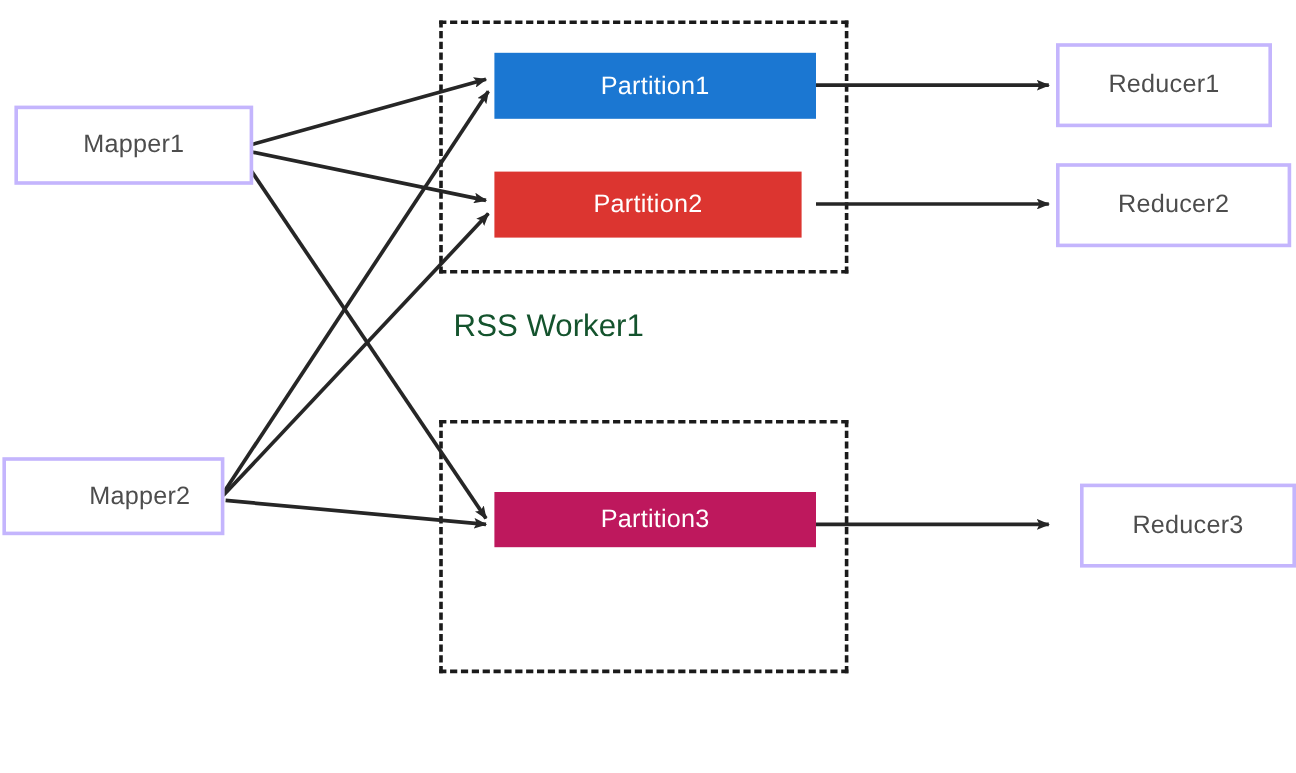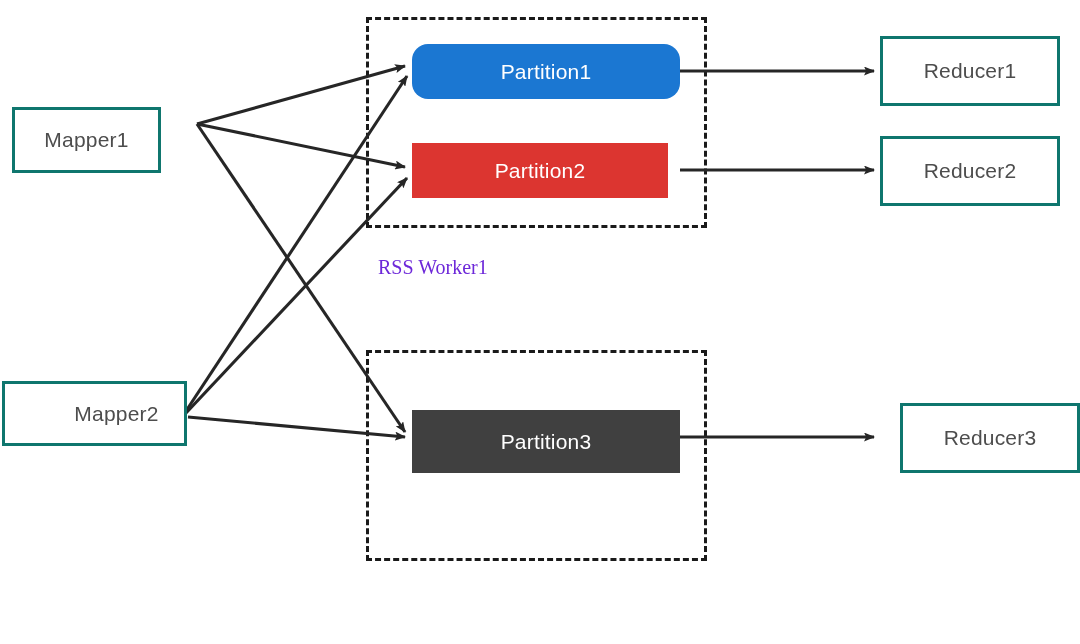--- a/index.html
+++ b/index.html
@@ -18,21 +18,21 @@
   svg.layer {
     position: absolute;
     left: 0;
     top: 0;
     width: 1080px;
     height: 644px;
   }
   .node-box {
     position: absolute;
     box-sizing: border-box;
-    border: 3px solid #0f766e;
+    border: 3px solid #c4b5fd;
     background: #ffffff;
     display: flex;
     align-items: center;
     justify-content: center;
     color: #4d4d4d;
     font-size: 21px;
     letter-spacing: 0.2px;
   }
   .partition-box {
     position: absolute;
@@ -45,24 +45,23 @@
     letter-spacing: 0.2px;
   }
   .worker-frame {
     position: absolute;
     box-sizing: border-box;
     border: 3px dashed #1a1a1a;
     background: transparent;
   }
   .worker-label {
     position: absolute;
-    color: #6d28d9;
-    font-size: 20px;
+    color: #14532d;
+    font-size: 26px;
     white-space: nowrap;
-    font-family: Liberation Serif, serif;
   }
 </style>
 </head>
 <body>
 
 <div id="canvas">
 
   <div class="worker-frame" style="left:366px; top:17px; width:341px; height:211px;"></div>
   <div class="worker-frame" style="left:366px; top:350px; width:341px; height:211px;"></div>
 
@@ -78,41 +77,41 @@
       <line x1="197" y1="124" x2="405" y2="432"></line>
       <line x1="186" y1="411" x2="407" y2="76"></line>
       <line x1="186" y1="413" x2="407" y2="178"></line>
       <line x1="188" y1="417" x2="405" y2="437"></line>
       <line x1="680" y1="71" x2="874" y2="71"></line>
       <line x1="680" y1="170" x2="874" y2="170"></line>
       <line x1="680" y1="437" x2="874" y2="437"></line>
     </g>
   </svg>
 
-  <div class="node-box" style="left:12px; top:107px; width:149px; height:66px;">
+  <div class="node-box" style="left:12px; top:88px; width:199px; height:66px;">
     <span>Mapper1</span>
   </div>
   <div class="node-box" style="left:2px; top:381px; width:185px; height:65px;padding-left:44px;">
     <span>Mapper2</span>
   </div>
 
-  <div class="partition-box" style="left:412px; top:44px; width:268px; height:55px; background:#1b77d2;border-radius:16px;">
+  <div class="partition-box" style="left:412px; top:44px; width:268px; height:55px; background:#1b77d2;">
     <span>Partition1</span>
   </div>
   <div class="partition-box" style="left:412px; top:143px; width:256px; height:55px; background:#dc3530;">
     <span>Partition2</span>
   </div>
-  <div class="partition-box" style="left:412px; top:410px; width:268px; height:63px; background:#404040;">
+  <div class="partition-box" style="left:412px; top:410px; width:268px; height:46px; background:#be185d;">
     <span>Partition3</span>
   </div>
 
   <div class="node-box" style="left:880px; top:36px; width:180px; height:70px;">
     <span>Reducer1</span>
   </div>
-  <div class="node-box" style="left:880px; top:136px; width:180px; height:70px;">
+  <div class="node-box" style="left:880px; top:136px; width:196px; height:70px;">
     <span>Reducer2</span>
   </div>
   <div class="node-box" style="left:900px; top:403px; width:180px; height:70px;">
     <span>Reducer3</span>
   </div>
 
   <div class="worker-label" style="left:378px; top:256px;">RSS Worker1</div>
 
 </div>
 

